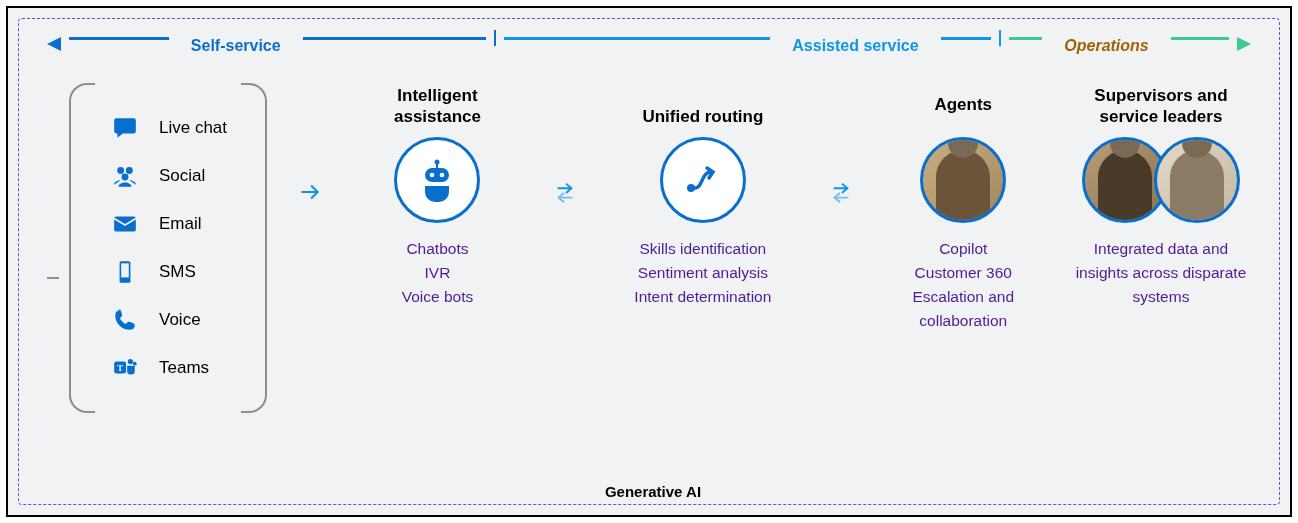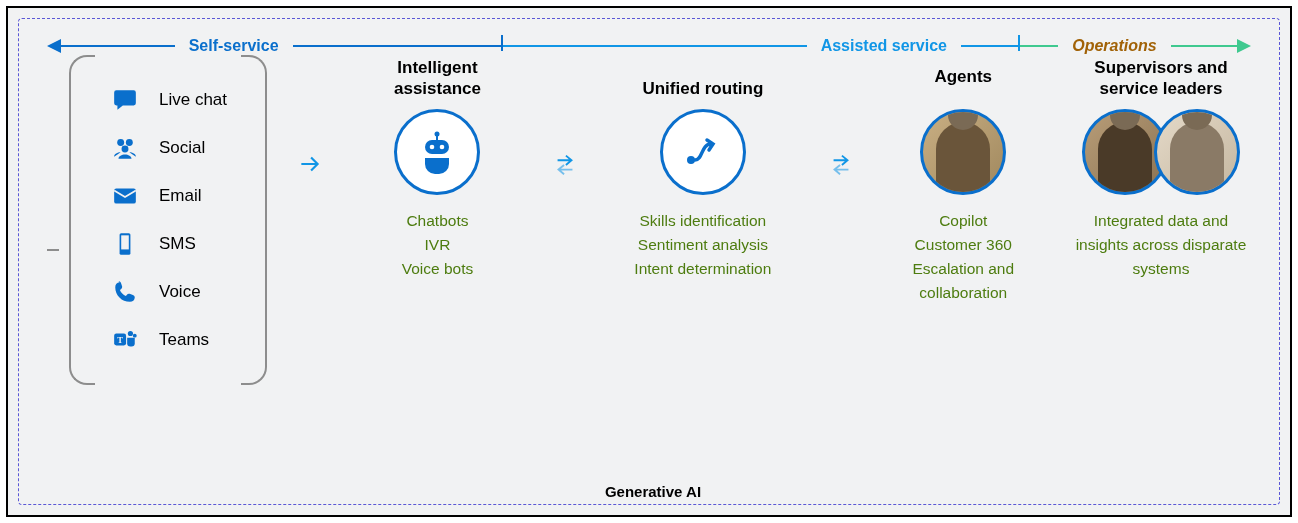--- a/index.html
+++ b/index.html
@@ -19,22 +19,23 @@
   .dashed-box {
     border: 1.5px dashed #5b58d6;
     border-radius: 4px;
     height: 100%;
     position: relative;
     padding: 18px 28px 10px 28px;
   }
   
   .spectrum {
     display: flex;
-    align-items: center;
-    gap: 0;
+    align-items: flex-start;
+    gap: 8px;
+    margin-bottom: 28px;
     position: relative;
   }
   .spec-arrow-left, .spec-arrow-right {
     width: 0; height: 0;
     border-top: 7px solid transparent;
     border-bottom: 7px solid transparent;
   }
   .spec-arrow-left { border-right: 14px solid #0a6fcc; }
   .spec-arrow-right { border-left: 14px solid #3fc98f; }
   .spec-line {
@@ -107,21 +108,21 @@
     border-radius: 30px 30px 0 0;
     position: relative;
   }
   .silhouette::before{
     content:"";position:absolute;top:-22px;left:50%;transform:translateX(-50%);
     width:30px;height:30px;border-radius:50%;background:#7a6a55;
   }
   .features {
     font-size: 15.5px;
     line-height: 1.55;
-    color: #4d7c0f;
+    color: #4c1d95;
   }
 
   
   .customers {
     display: flex;
     align-items: center;
     gap: 10px;
   }
   .cust-left { text-align:center; }
   .cust-left .col-title { margin-bottom: 8px; min-height:auto;}

